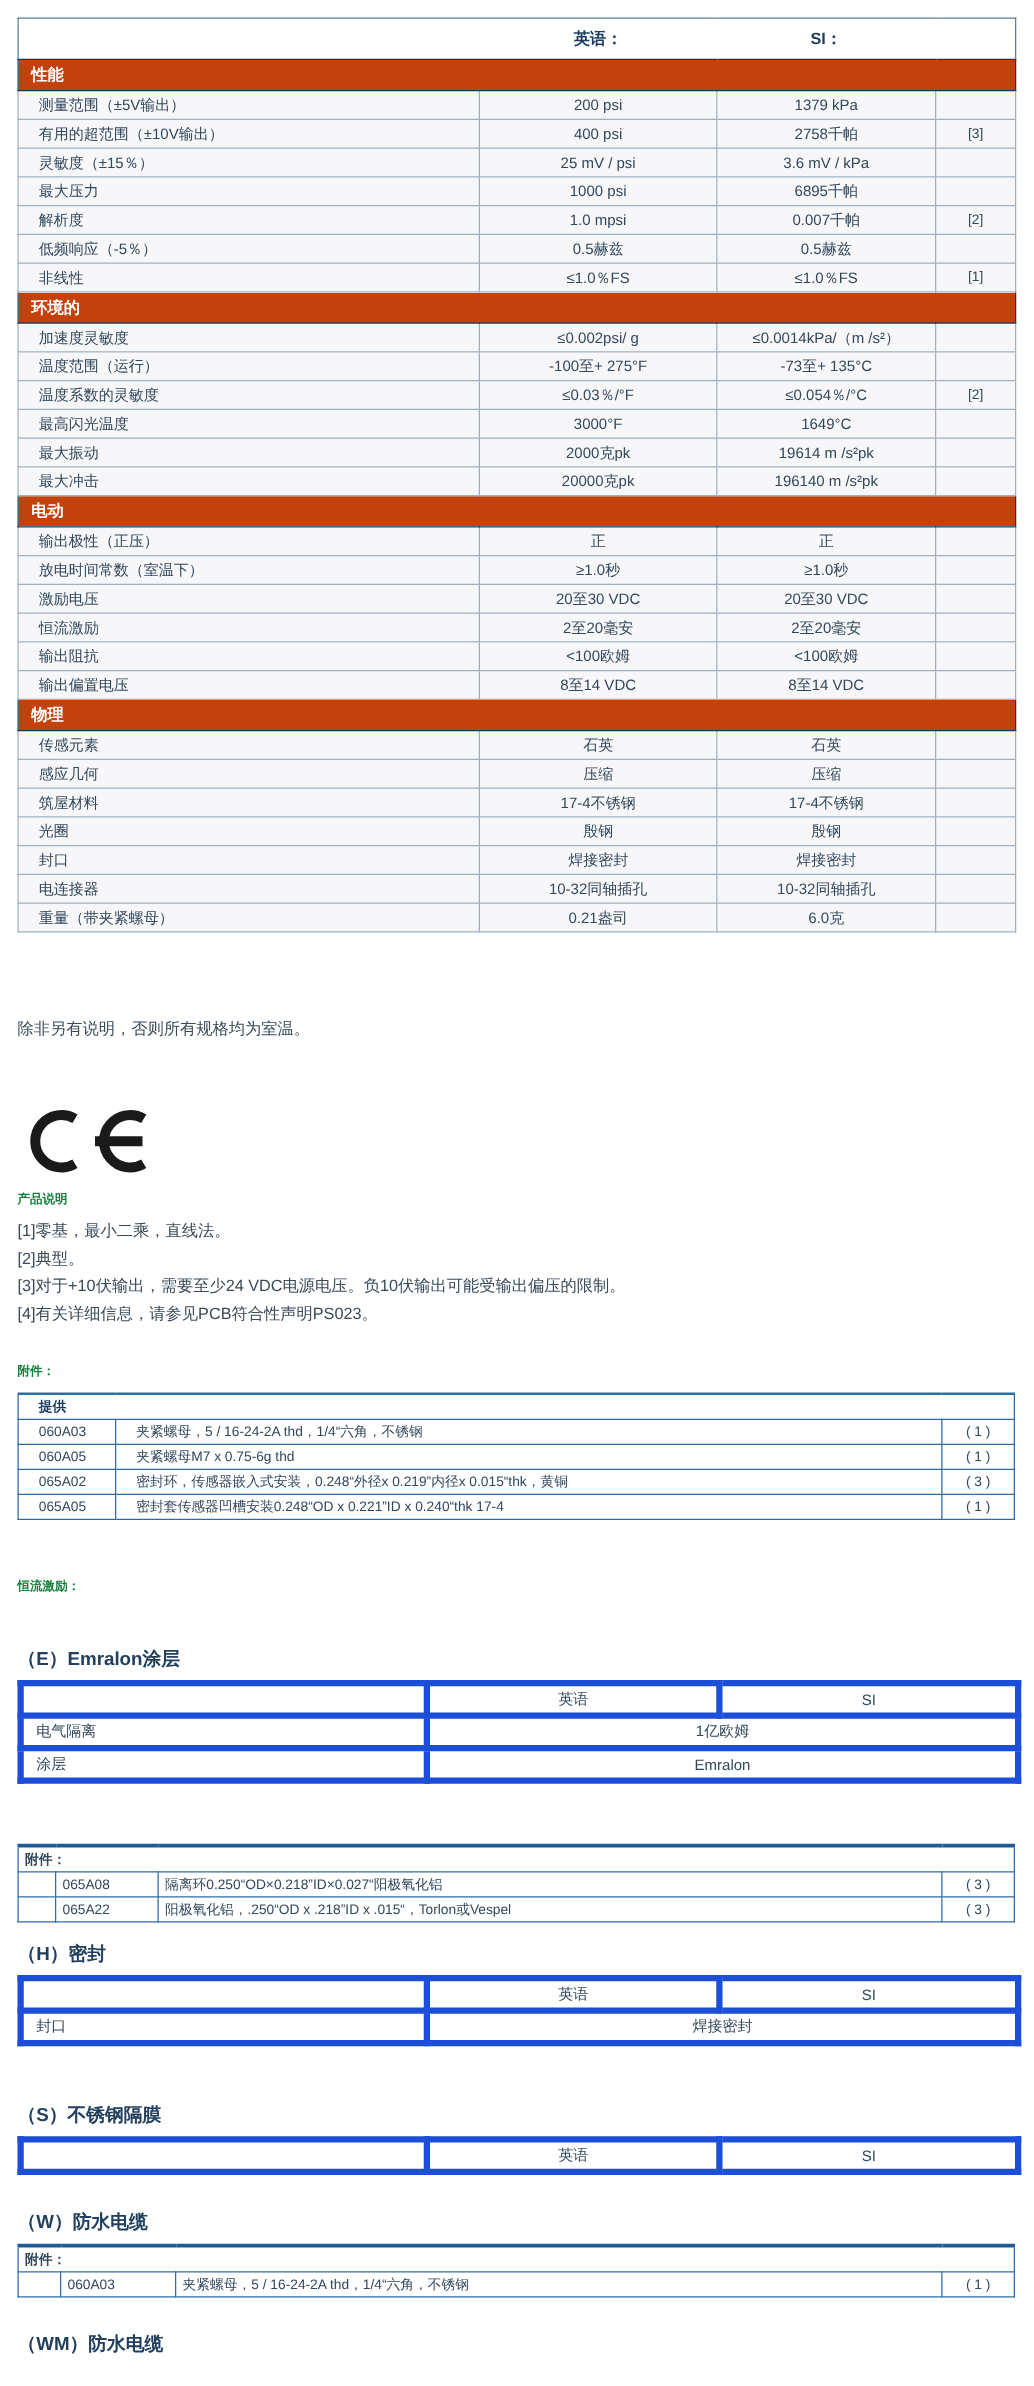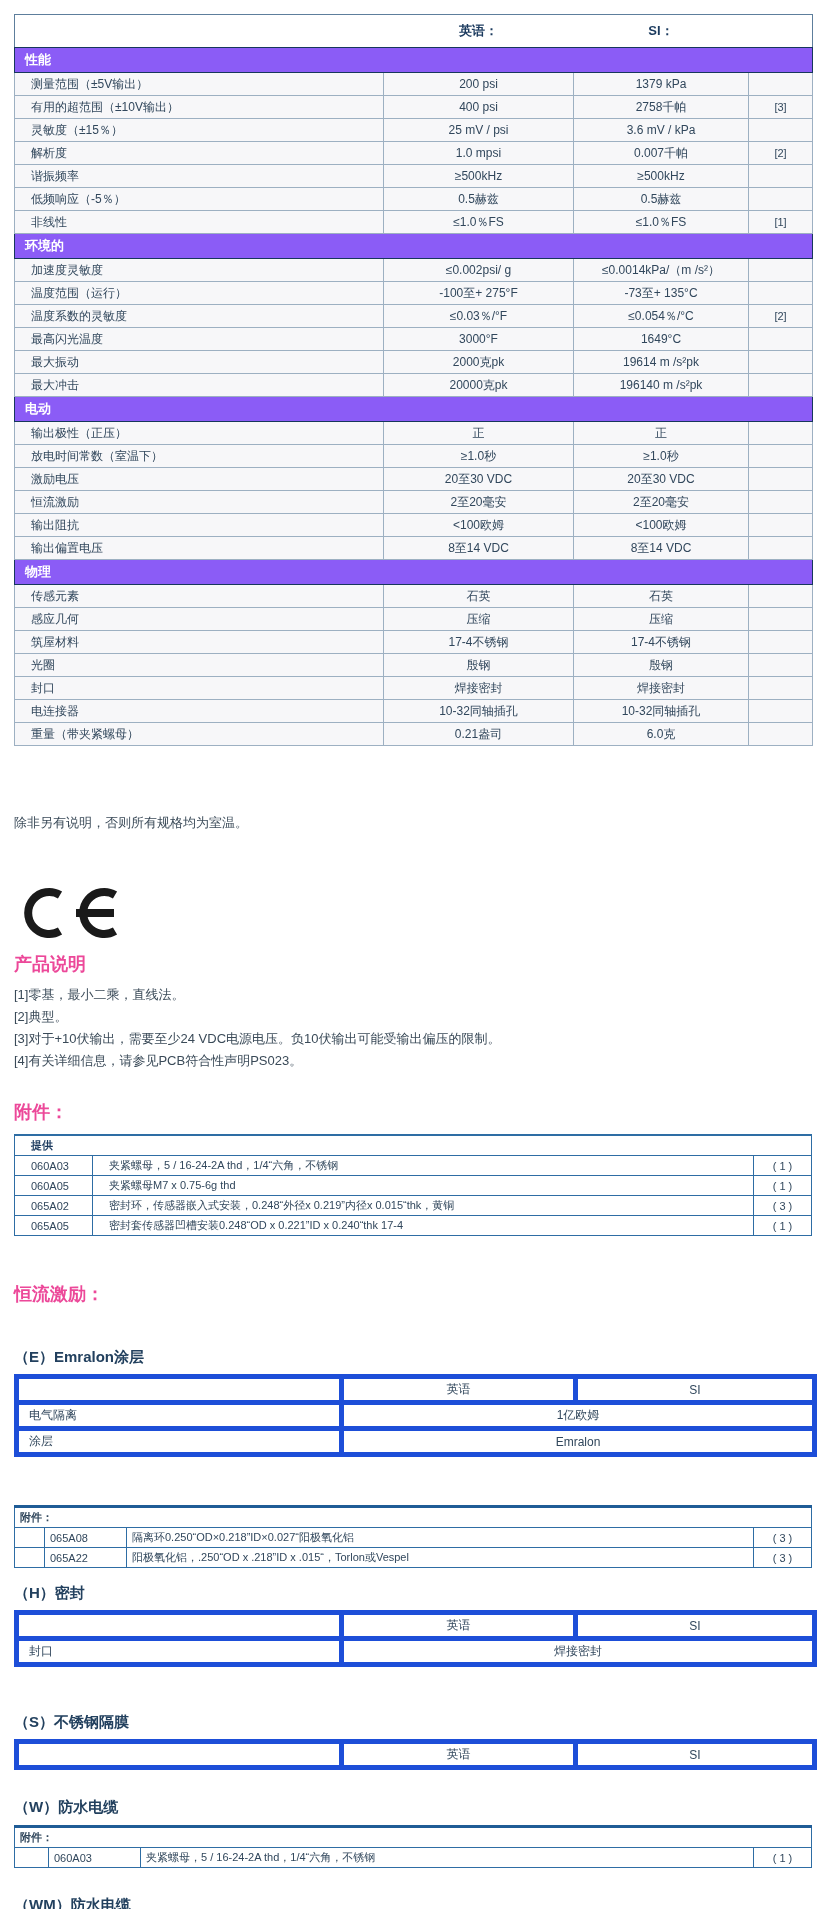--- a/index.html
+++ b/index.html
@@ -4,29 +4,29 @@
 <style>
   html,body{margin:0;padding:0;background:#fff;}
   body{width:827px;font-family:"Liberation Sans",sans-serif;color:#31475c;}
   .content{padding:14px 15px 30px 14px;}
   table{border-collapse:collapse;table-layout:fixed;}
 
   
   .spec-table{width:798px;border:1px solid #5d7e9c;font-size:12px;}
   .spec-table td{overflow:hidden;white-space:nowrap;}
   .spec-head td{border:none;height:30px;font-weight:bold;color:#1b3a5e;font-size:13px;text-align:center;background:#fff;}
-  .sec-bar td{background:#8b5cf6;color:#ffffff;font-weight:bold;padding:3px 10px;font-size:13px;height:16px;border:1px solid #17375c;}
+  .sec-bar td{background:#c2410c;color:#ffffff;font-weight:bold;padding:3px 10px;font-size:13px;height:16px;border:1px solid #17375c;}
   .spec-row td{background:#f7f7f9;height:20px;text-align:center;padding:1px 4px;border:1px solid #9db0c2;}
   .spec-row td.lbl{text-align:left;padding-left:16px;}
   .spec-row td.note{font-size:11px;}
 
   .room-note{margin-top:68px;font-size:13px;color:#3a4a58;}
 
   .ce-wrap{margin-top:52px;height:58px;}
-  .blue-h{color:#ec4899;font-weight:bold;font-size:18px;}
+  .blue-h{color:#15803d;font-weight:bold;font-size:10px;}
   .h-product{margin-top:10px;}
   .notes{margin-top:8px;font-size:13px;color:#3a4a58;line-height:22px;}
   .h-acc{margin-top:28px;}
   .h-opt-ver{margin-top:46px;}
 
   
   .acc-table{width:798px;margin-top:10px;font-size:11px;border:1px solid #2e6da4;border-top:2px solid #2e6da4;}
   .acc-table td{border:1px solid #2e6da4;padding:2px 16px;height:15px;white-space:nowrap;overflow:hidden;}
   .acc-table .hdr td{font-weight:bold;color:#1b3a5e;}
   .qty{text-align:center;}
@@ -85,30 +85,30 @@
           <td>2758千帕</td>
           <td class="note">[3]</td>
         </tr>
     <tr class="spec-row">
           <td class="lbl">灵敏度（±15％）</td>
           <td>25 mV / psi</td>
           <td>3.6 mV / kPa</td>
           <td class="note"></td>
         </tr>
     <tr class="spec-row">
+          <td class="lbl">最大压力</td>
+          <td>1000 psi</td>
+          <td>6895千帕</td>
+          <td class="note"></td>
+        </tr>
+    <tr class="spec-row">
           <td class="lbl">解析度</td>
           <td>1.0 mpsi</td>
           <td>0.007千帕</td>
           <td class="note">[2]</td>
-        </tr>
-    <tr class="spec-row">
-          <td class="lbl">谐振频率</td>
-          <td>≥500kHz</td>
-          <td>≥500kHz</td>
-          <td class="note"></td>
         </tr>
     <tr class="spec-row">
           <td class="lbl">低频响应（-5％）</td>
           <td>0.5赫兹</td>
           <td>0.5赫兹</td>
           <td class="note"></td>
         </tr>
     <tr class="spec-row">
           <td class="lbl">非线性</td>
           <td>≤1.0％FS</td>

